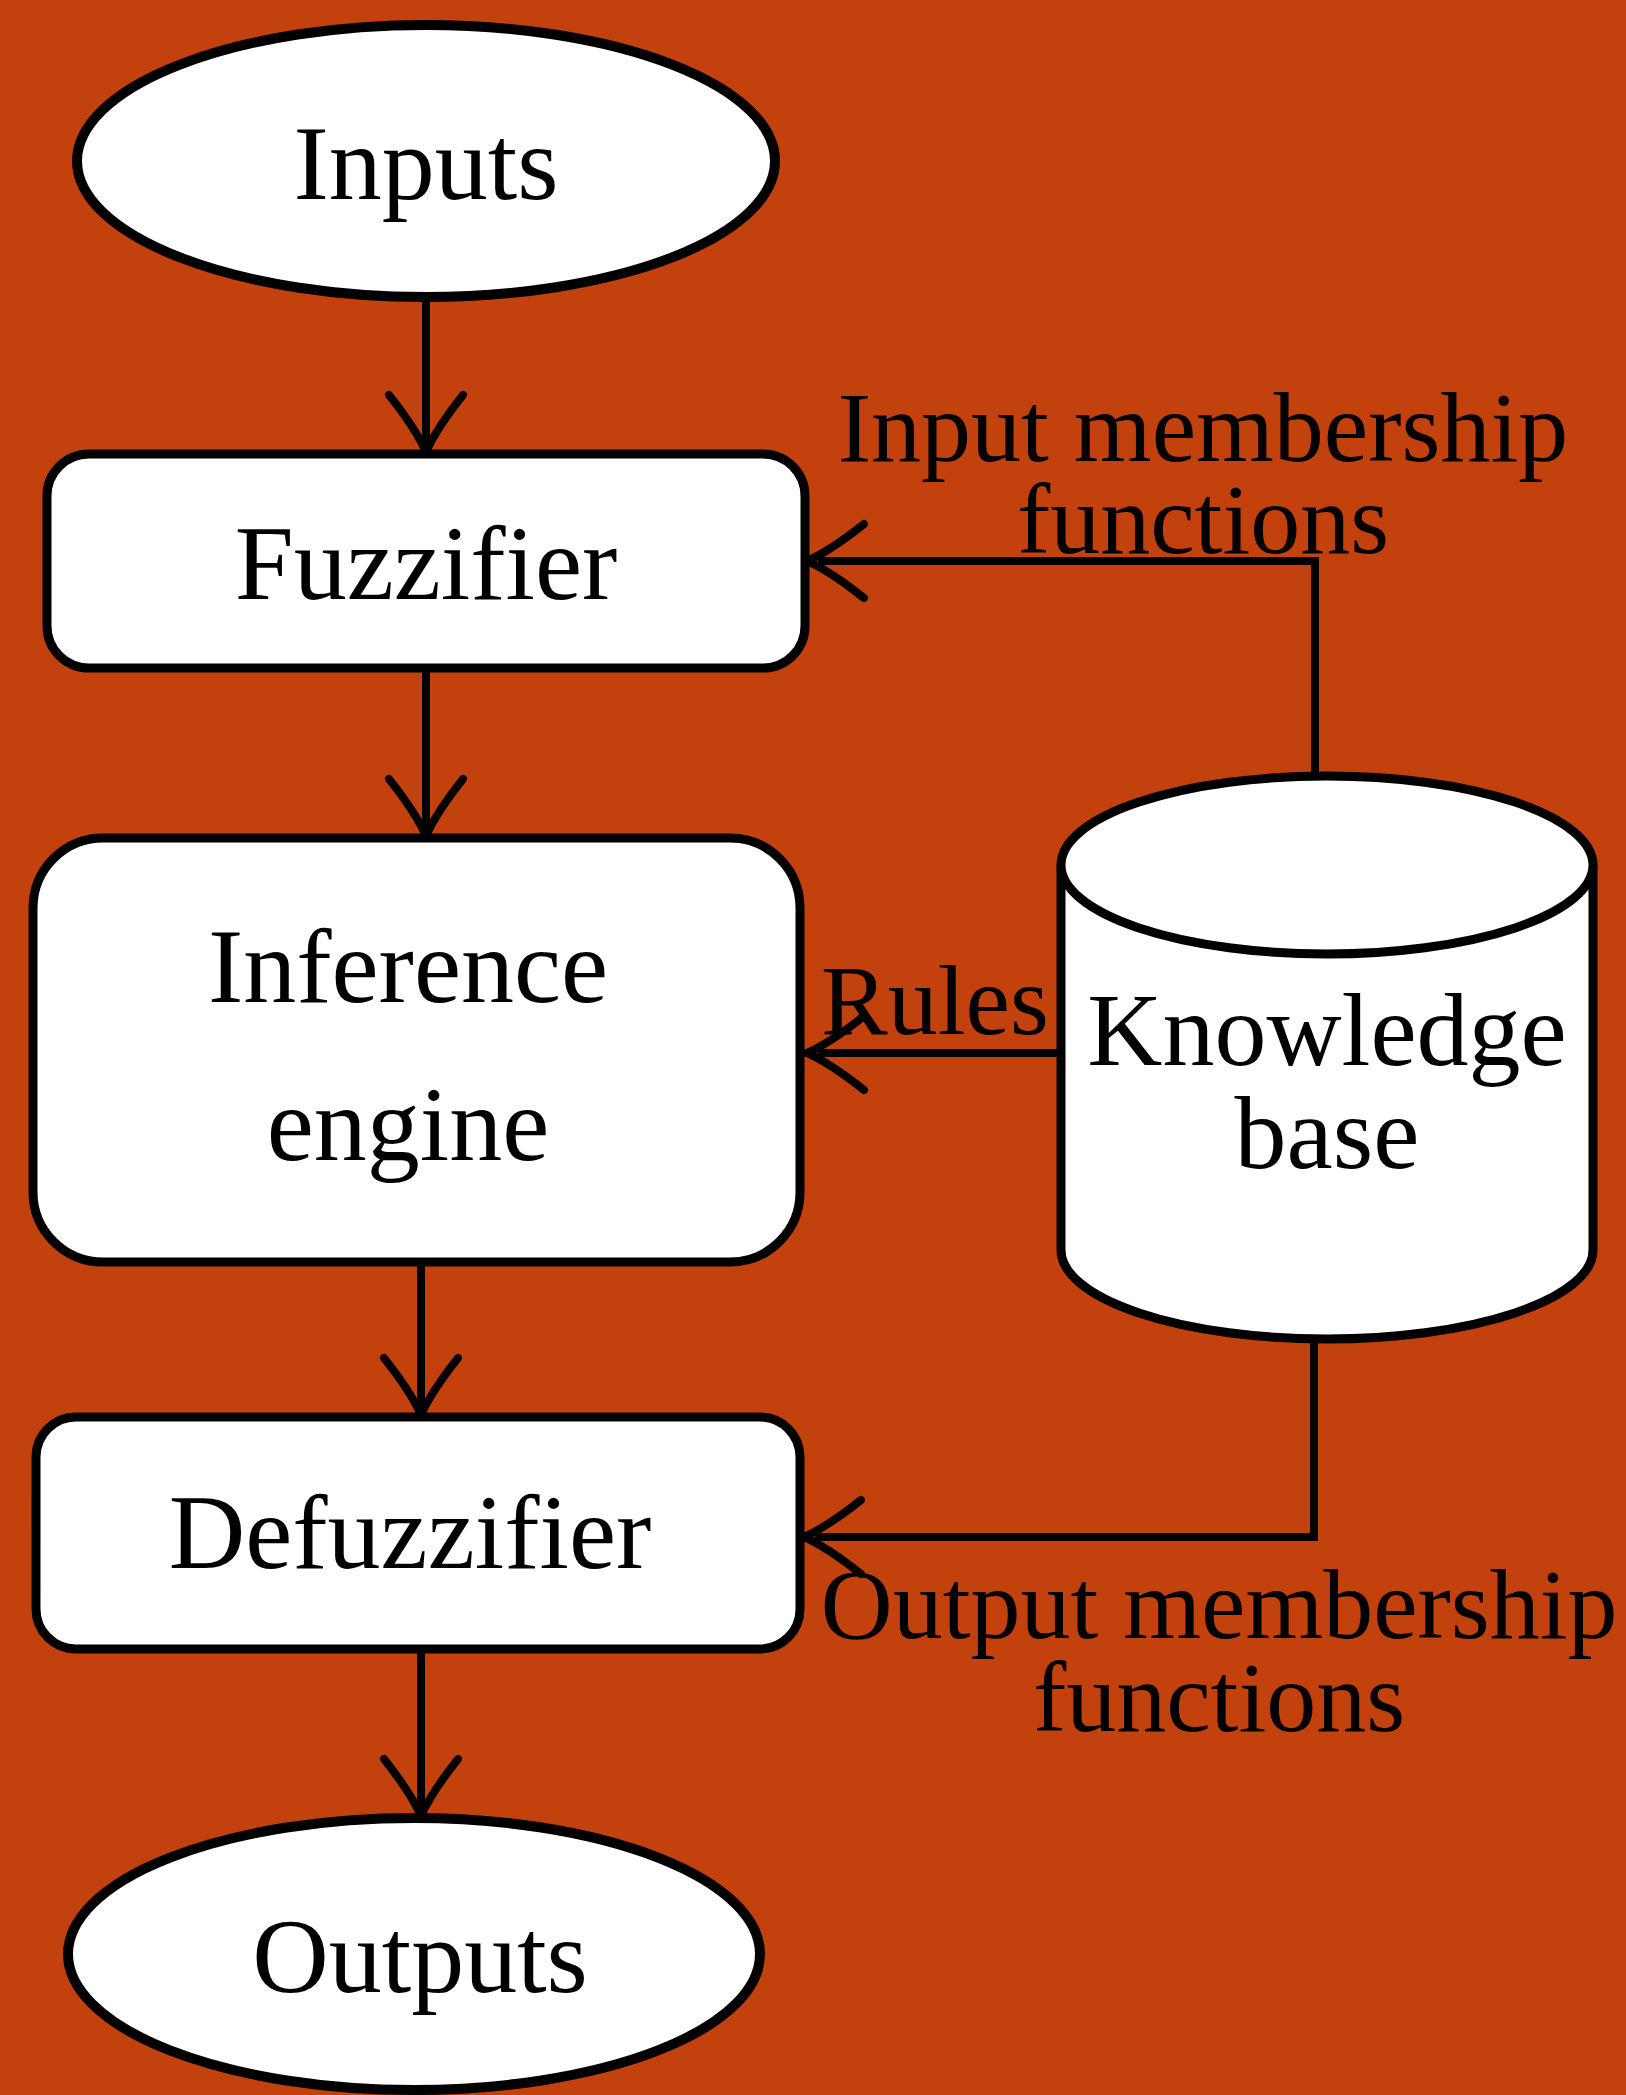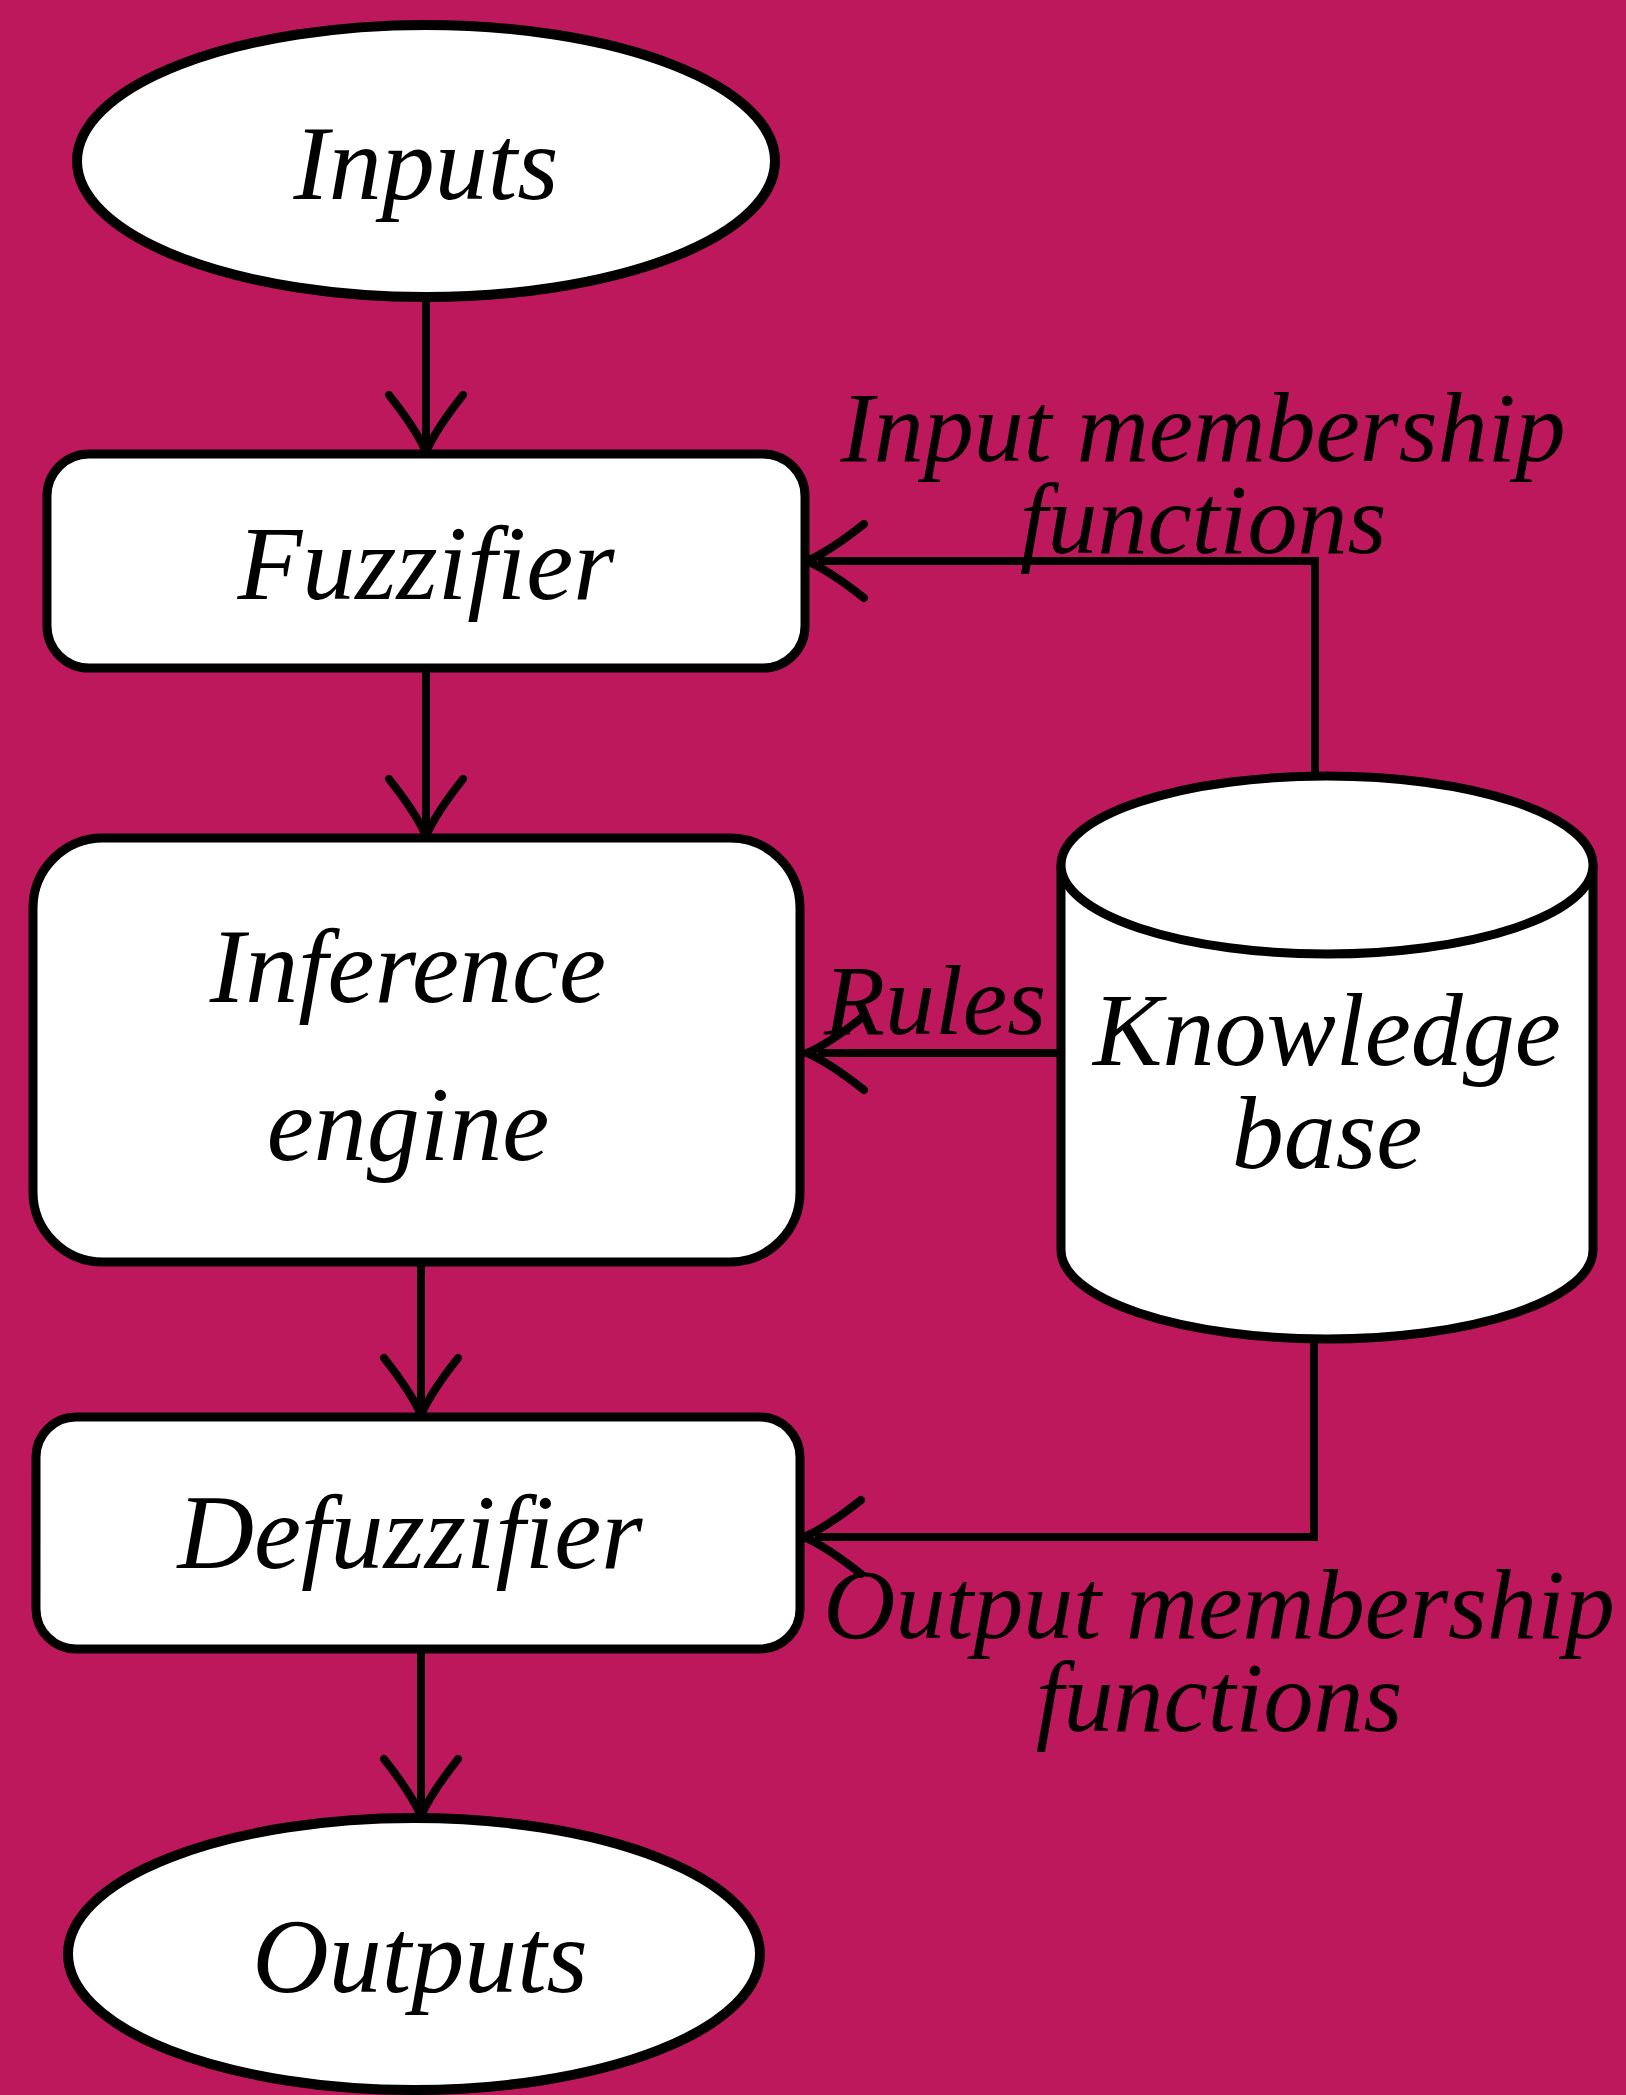--- a/index.html
+++ b/index.html
@@ -3,24 +3,23 @@
 <meta charset="utf-8">
 <style>
   html, body {
     margin: 0;
     padding: 0;
     background: #ffffff;
   }
   .stage {
     width: 1626px;
     height: 2095px;
-    background: #be185d;
+    background: #c2410c;
     position: relative;
     overflow: hidden;
-    font-style: italic;
   }
   svg { display: block; }
   .shape {
     fill: #ffffff;
     stroke: #000000;
     stroke-width: 9;
   }
   .shape-thick {
     fill: #ffffff;
     stroke: #000000;

